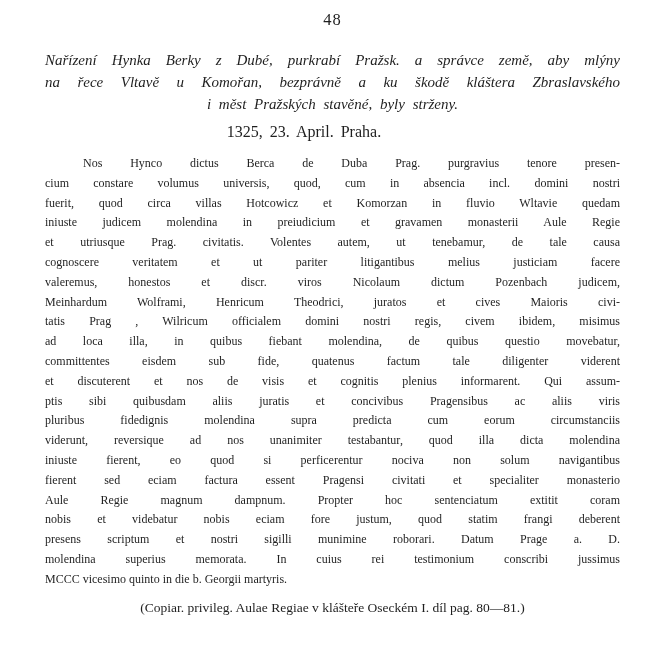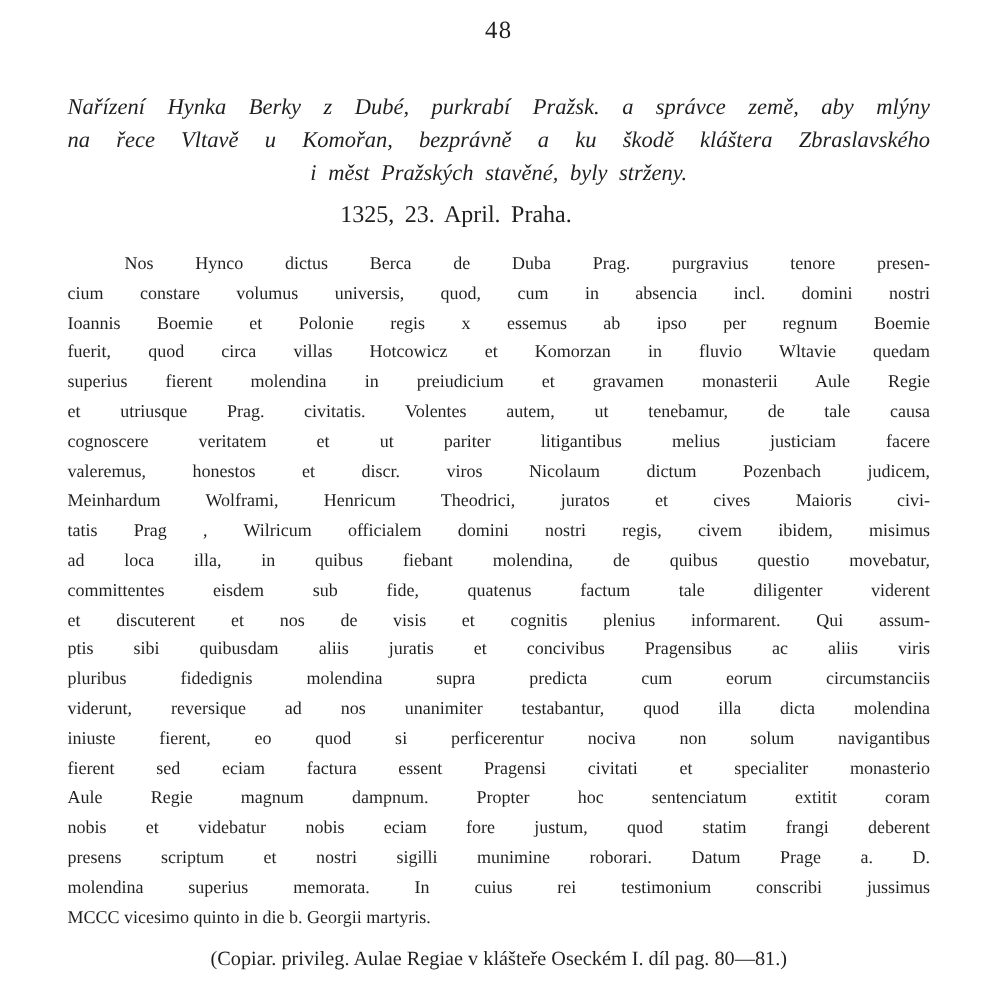--- a/index.html
+++ b/index.html
@@ -18,21 +18,21 @@
     padding: 10px 43px 0 45px;
     overflow: hidden;
   }
   .page-number {
     text-align: center;
     font-size: 16.5px;
     line-height: 20px;
     letter-spacing: 1px;
   }
   .heading {
-    margin-top: 31px;
+    margin-top: 19px;
     font-style: italic;
     font-size: 15px;
     line-height: 22px;
     word-spacing: 4px;
   }
   .heading .hline {
     text-align: justify;
     text-align-last: justify;
   }
   .heading .hline.centered {
@@ -81,23 +81,22 @@
     <div class="hline">Nařízení Hynka Berky z Dubé, purkrabí Pražsk. a správce země, aby mlýny</div>
     <div class="hline">na řece Vltavě u Komořan, bezprávně a ku škodě kláštera Zbraslavského</div>
     <div class="hline centered">i měst Pražských stavěné, byly strženy.</div>
   </div>
 
   <div class="dateline">1325, 23. April. Praha.</div>
 
   <div class="doc-body">
     <div class="bline first">Nos Hynco dictus Berca de Duba Prag. purgravius tenore presen-</div>
     <div class="bline">cium constare volumus universis, quod, cum in absencia incl. domini nostri</div>
-    <div class="bline">Ioannis Boemie et Polonie regis x  essemus ab ipso per regnum Boemie</div>
     <div class="bline">fuerit, quod circa villas Hotcowicz et Komorzan in fluvio Wltavie quedam</div>
-    <div class="bline">superius fierent molendina in preiudicium et gravamen monasterii Aule Regie</div>
+    <div class="bline">iniuste judicem molendina in preiudicium et gravamen monasterii Aule Regie</div>
     <div class="bline">et utriusque Prag. civitatis. Volentes autem, ut tenebamur, de tale causa</div>
     <div class="bline">cognoscere veritatem et ut pariter litigantibus melius justiciam facere</div>
     <div class="bline">valeremus, honestos  et discr. viros Nicolaum dictum Pozenbach judicem,</div>
     <div class="bline">Meinhardum Wolframi, Henricum Theodrici, juratos et cives Maioris civi-</div>
     <div class="bline">tatis Prag , Wilricum officialem domini nostri regis, civem ibidem, misimus</div>
     <div class="bline">ad loca illa, in quibus fiebant molendina, de quibus questio movebatur,</div>
     <div class="bline">committentes eisdem sub fide, quatenus factum tale diligenter viderent</div>
     <div class="bline">et discuterent et nos de visis et cognitis plenius informarent. Qui assum-</div>
     <div class="bline">ptis sibi quibusdam aliis juratis et concivibus Pragensibus ac aliis viris</div>
     <div class="bline">pluribus fidedignis molendina supra predicta cum eorum circumstanciis</div>

